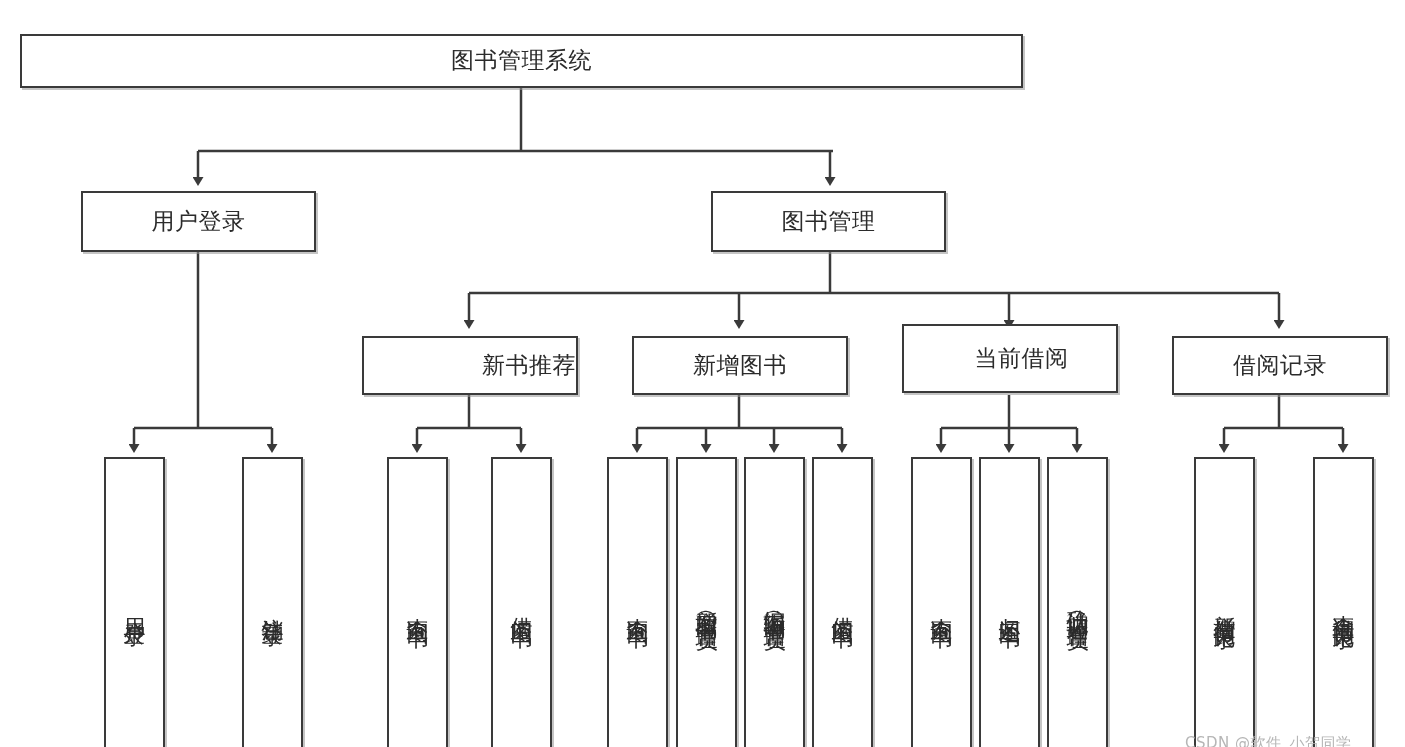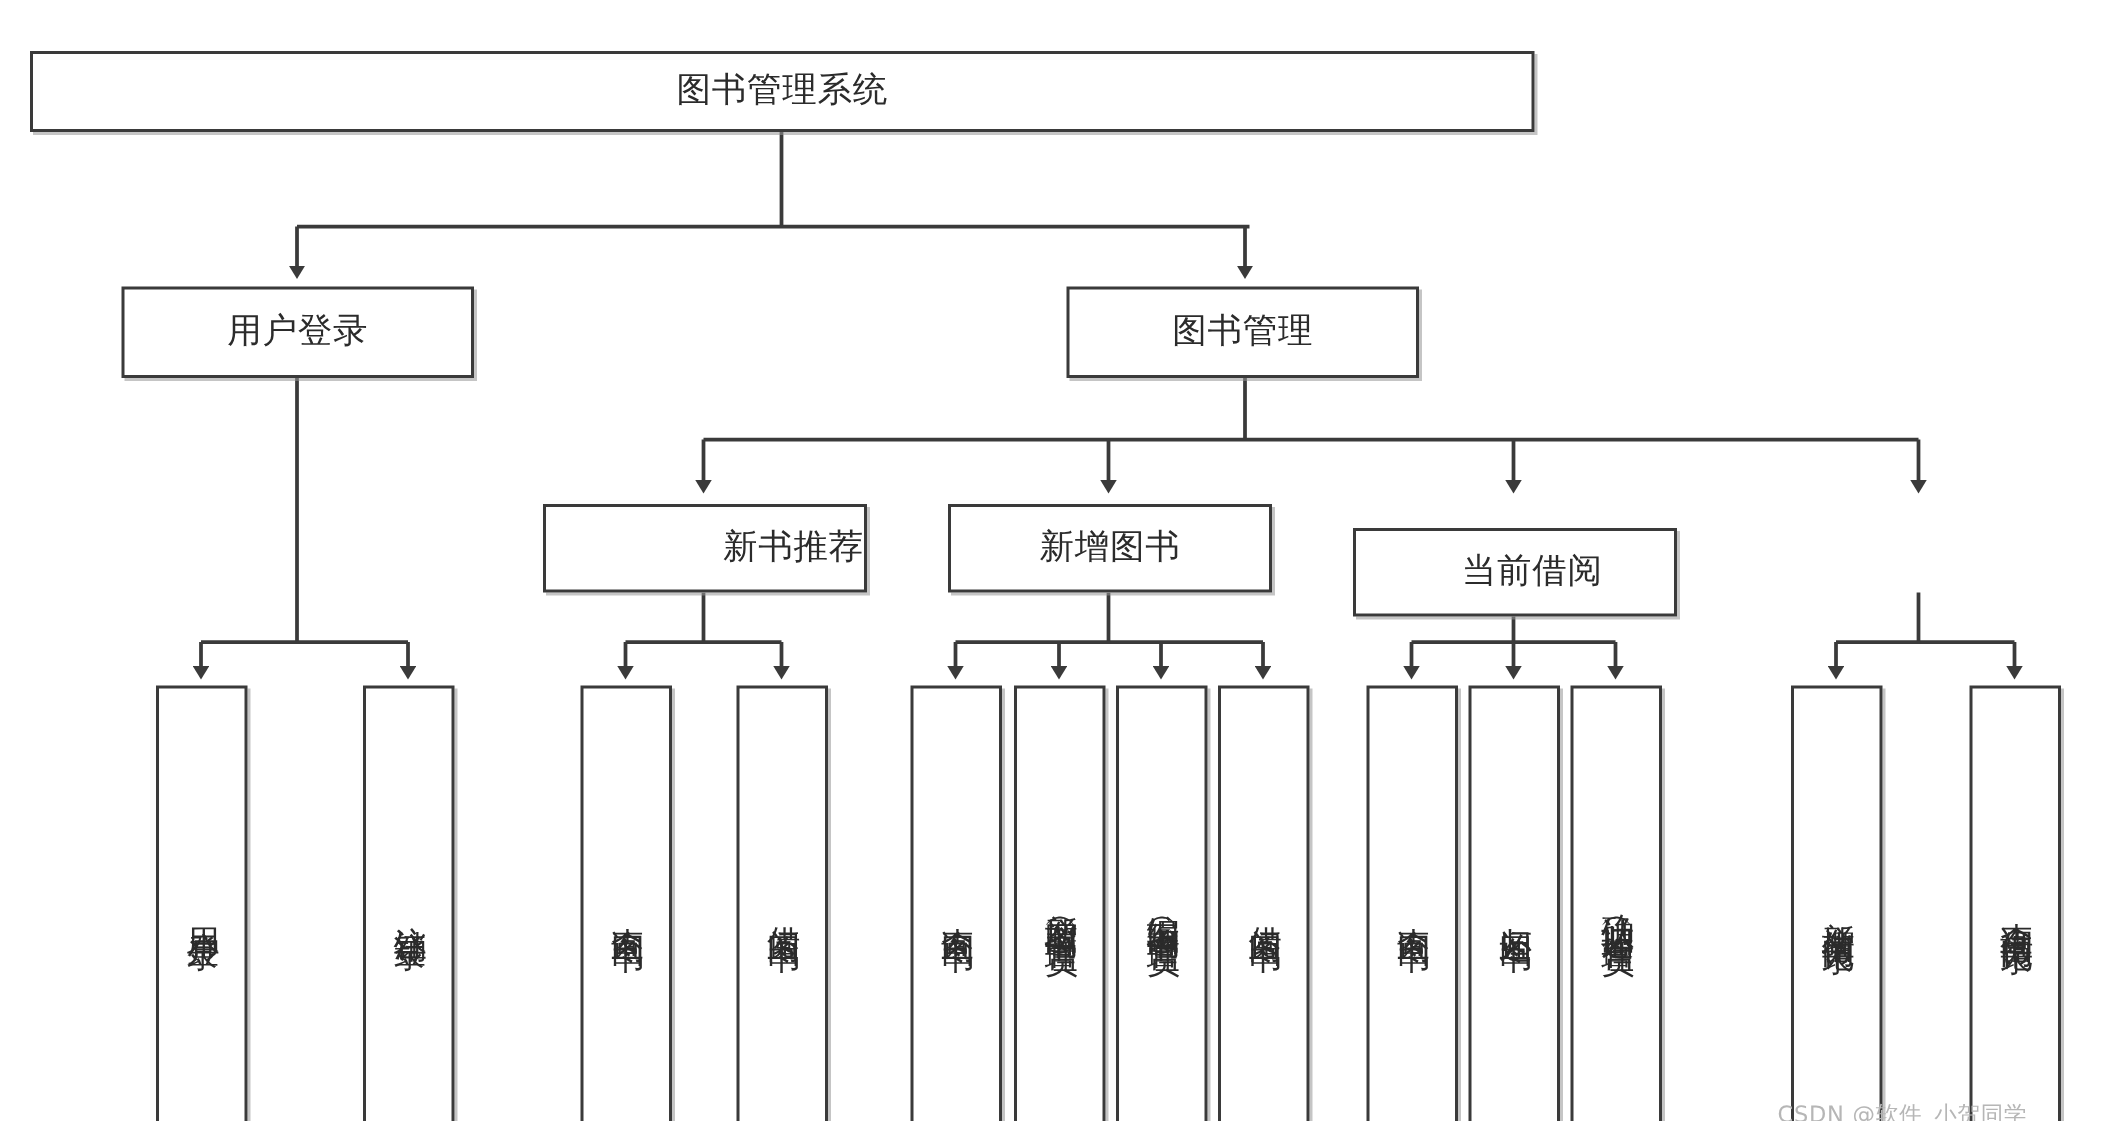--- a/index.html
+++ b/index.html
@@ -132,22 +132,25 @@
   <div class="node horiz" style="left:711px; top:171px; width:235px; height:61px;">
     <span class="label">图书管理</span>
   </div>
 
   <div class="node horiz" style="left:362px; top:316px; width:216px; height:59px;justify-content:flex-end;">
     <span class="label">新书推荐</span>
   </div>
   <div class="node horiz" style="left:632px; top:316px; width:216px; height:59px;">
     <span class="label">新增图书</span>
   </div>
-  <div class="node horiz" style="left:902px; top:332px; width:216px; height:59px;padding-left:23px;">
+  <div class="node horiz" style="left:902px; top:304px; width:216px; height:69px;padding-left:23px;">
     <span class="label">当前借阅</span>
+  </div>
+  <div class="node horiz" style="left:1172px; top:316px; width:216px; height:59px;">
+    <span class="label">借阅记录</span>
   </div>
 
   <div class="node vert" style="left:104px; top:437px; width:61px; height:297px;">
     <span class="label">用户登录</span>
   </div>
   <div class="node vert" style="left:242px; top:437px; width:61px; height:297px;">
     <span class="label">注销登录</span>
   </div>
 
   <div class="node vert" style="left:387px; top:437px; width:61px; height:297px;">

